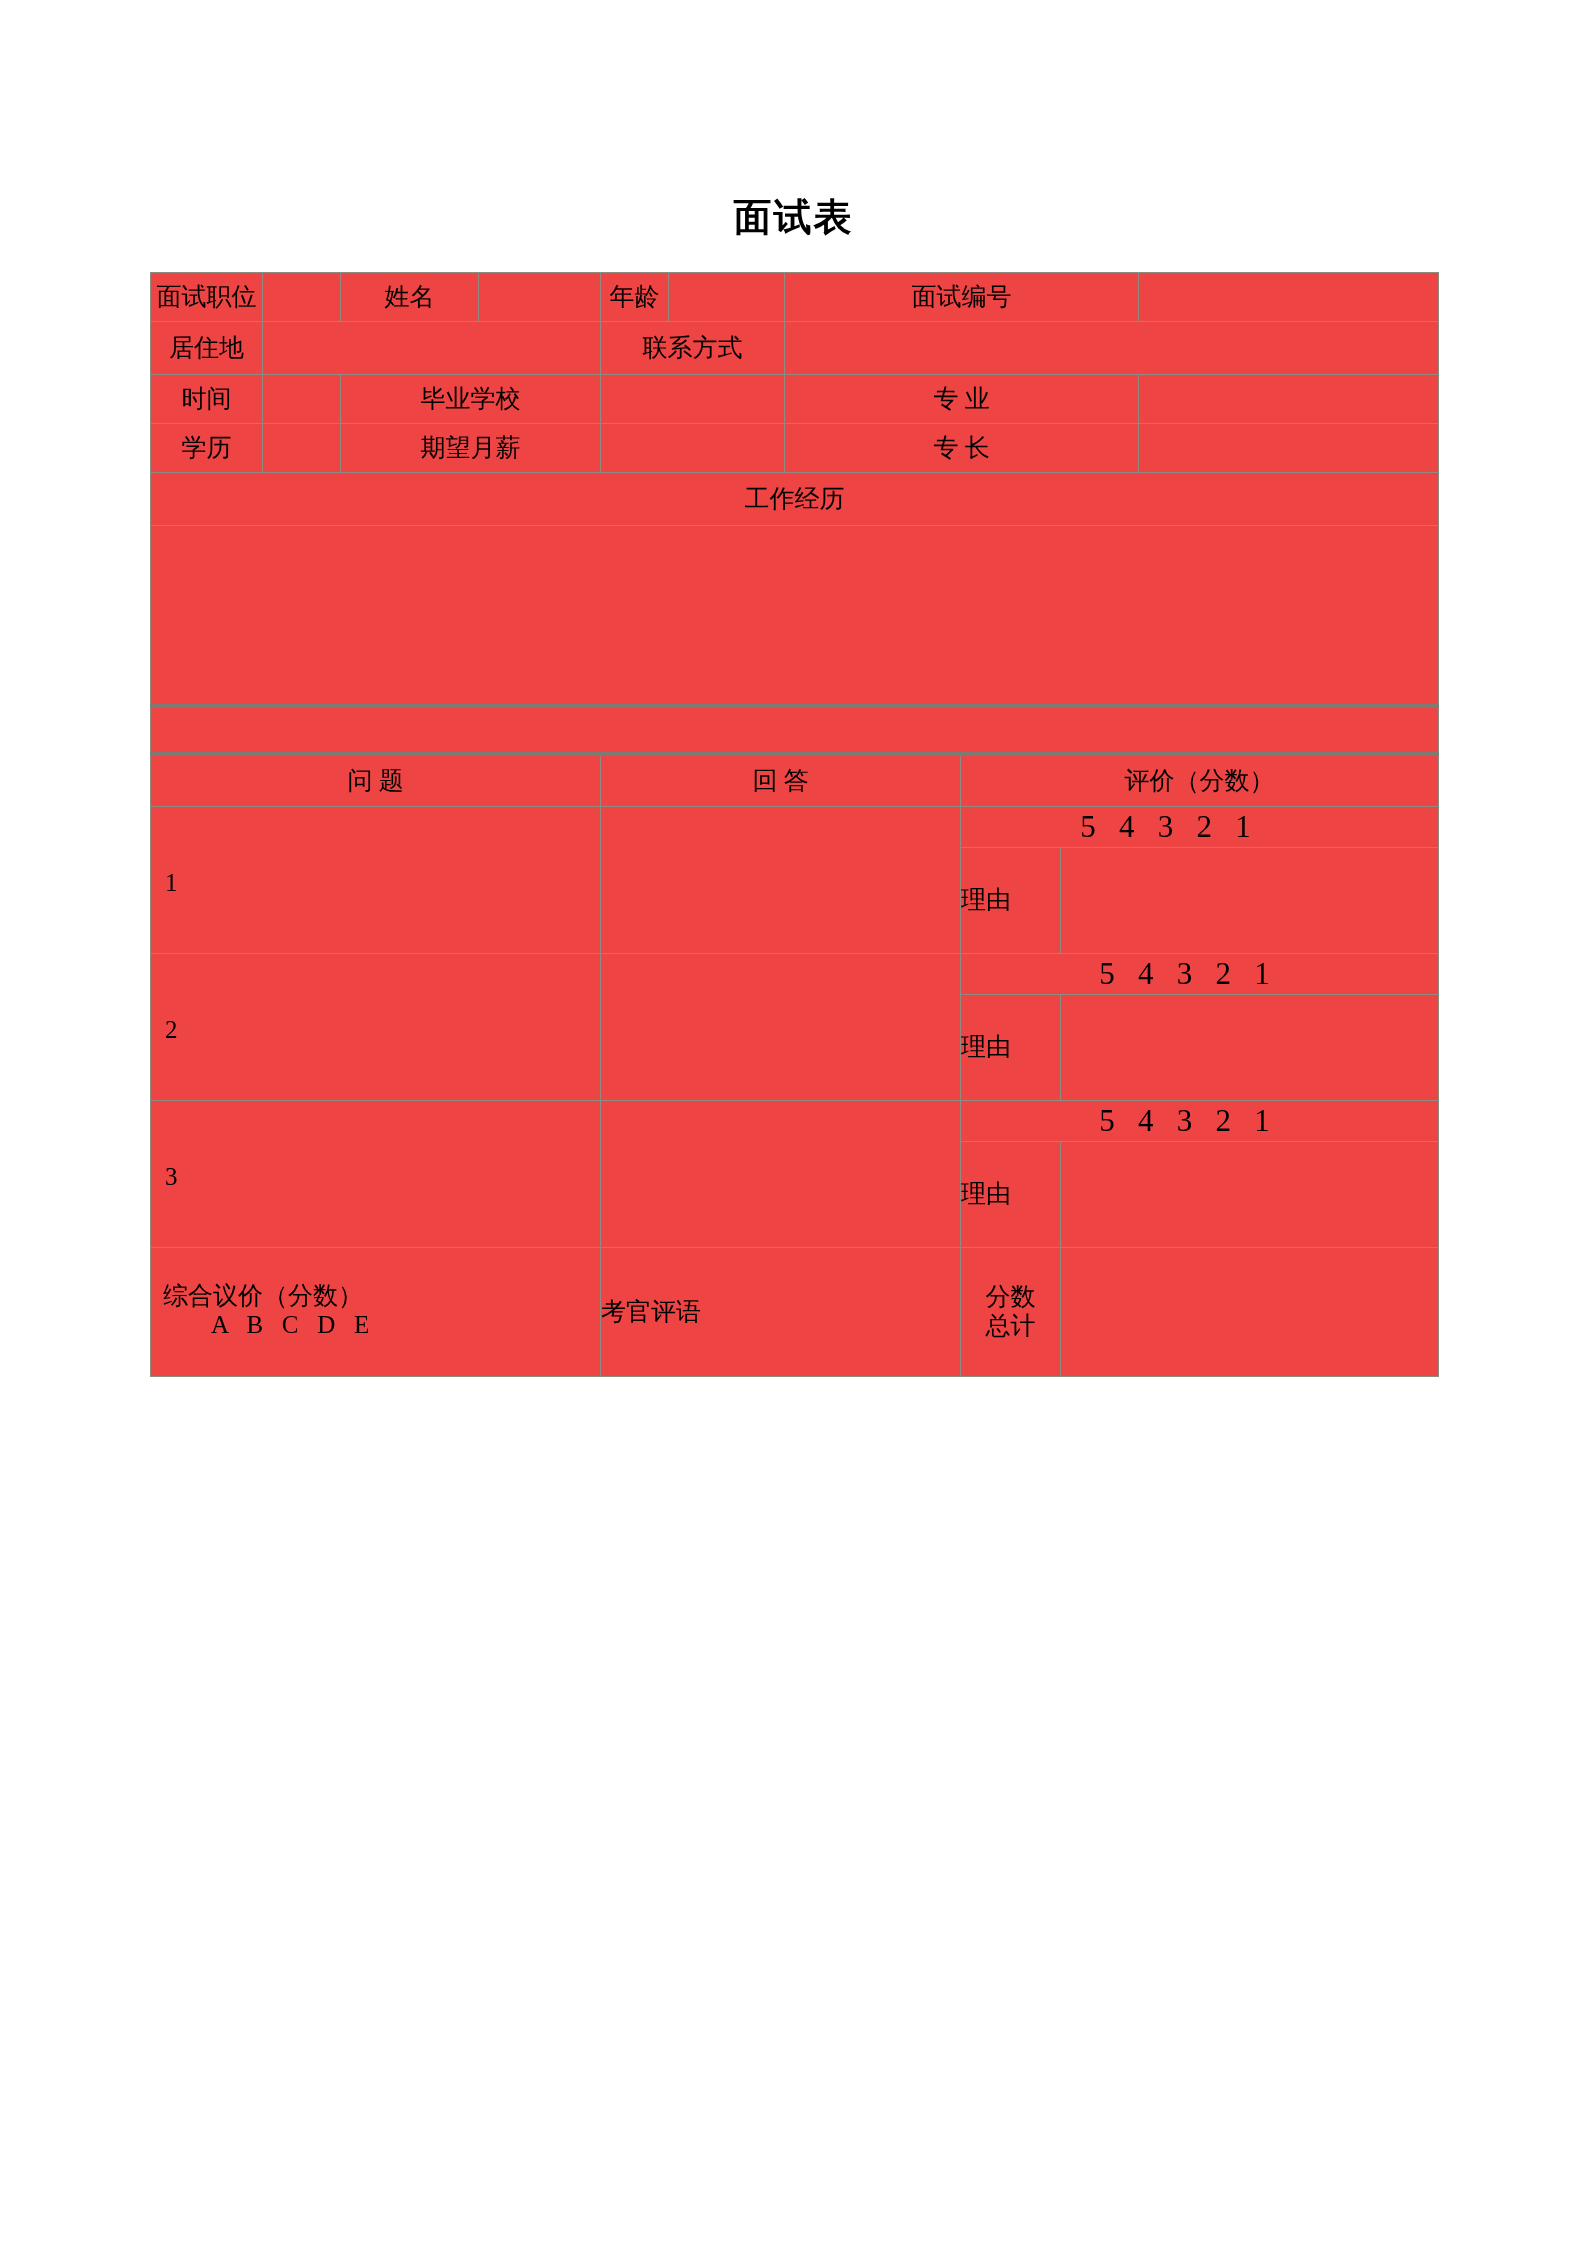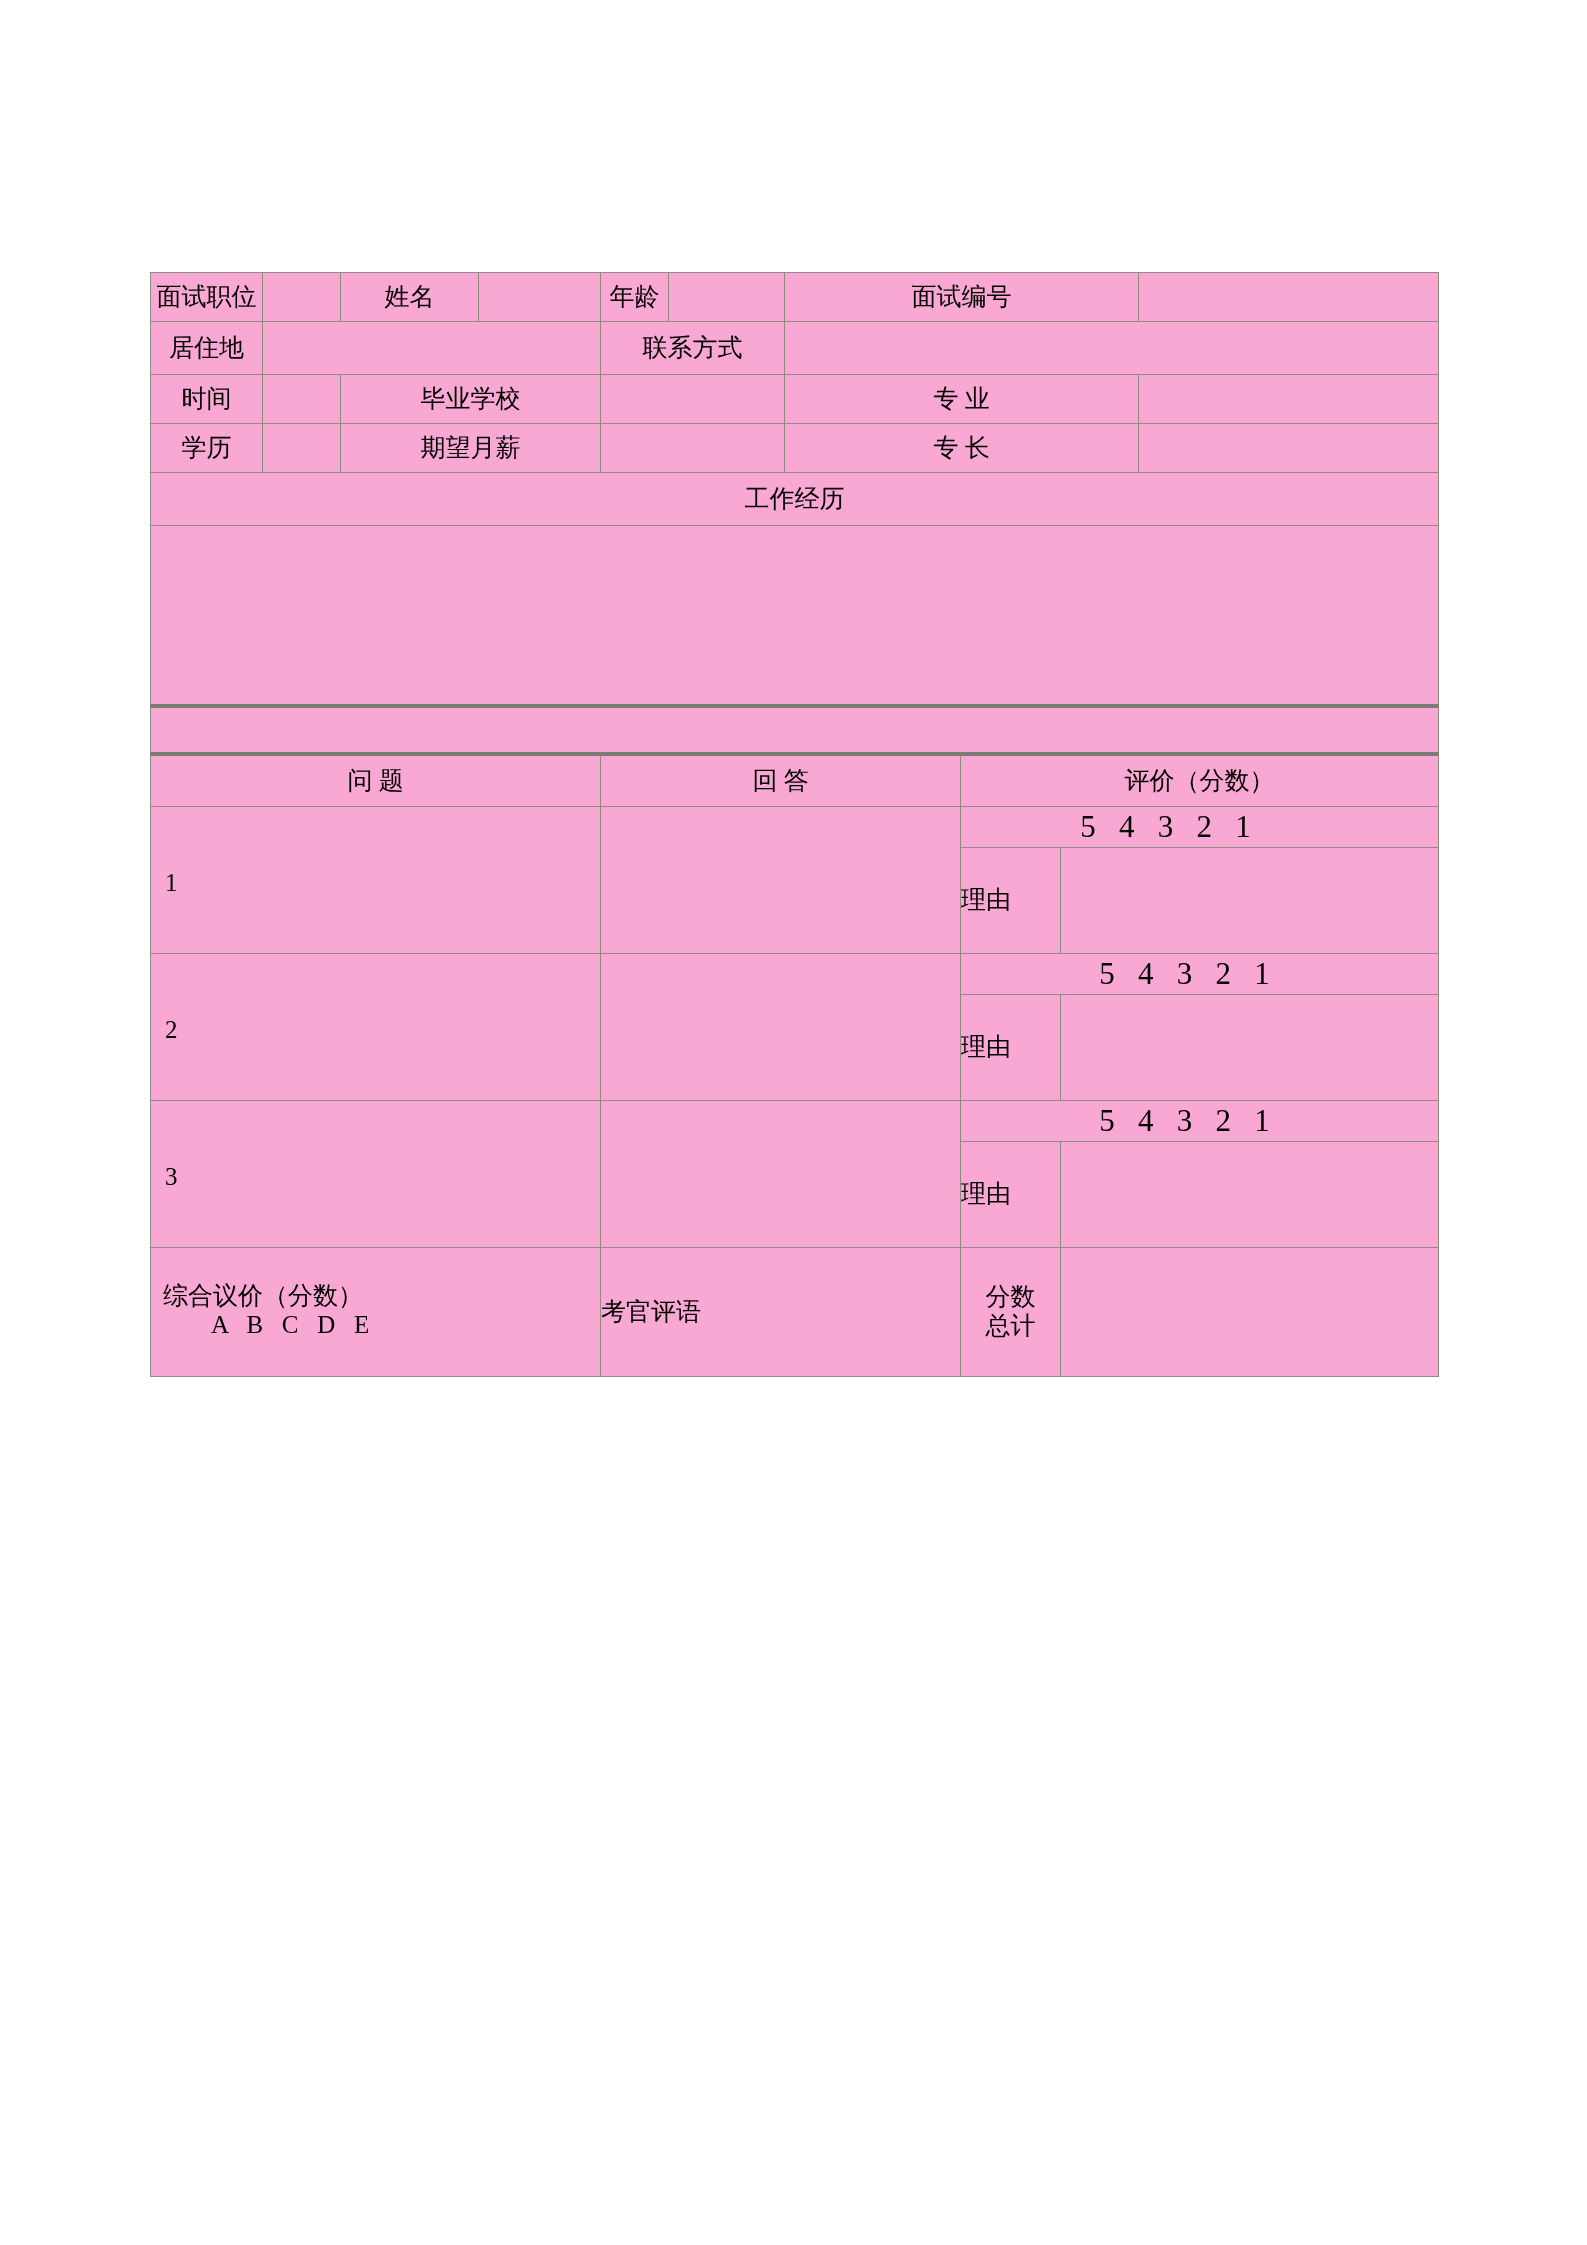--- a/index.html
+++ b/index.html
@@ -49,21 +49,21 @@
     border-collapse: collapse;
     table-layout: fixed;
     font-size: 25px;
     font-family: "Liberation Serif", "DejaVu Serif", serif;
   }
 
   table.form td {
     border: 1px solid #8c8c80;
     padding: 0;
     vertical-align: middle;
-    background: #f9a8d4;
+    background: #ef4444;
   }
 
   
   .c   { text-align: center; }
   .l   { text-align: left; padding-left: 10px; }
   .top { vertical-align: top; }
 
   .lbl {
     display: block;
     line-height: 1.15;
@@ -135,20 +135,21 @@
     font-size: 25px;
     line-height: 2.4;
     padding: 10px 0;
   }
 </style>
 </head>
 <body>
 
 <div class="page">
 
+  <div class="doc-title">面试表</div>
 
   <div class="form-wrap">
     <table class="form">
       <colgroup>
         <col style="width:112px">
         <col style="width:78px">
         <col style="width:138px">
         <col style="width:122px">
         <col style="width:68px">
         <col style="width:116px">

